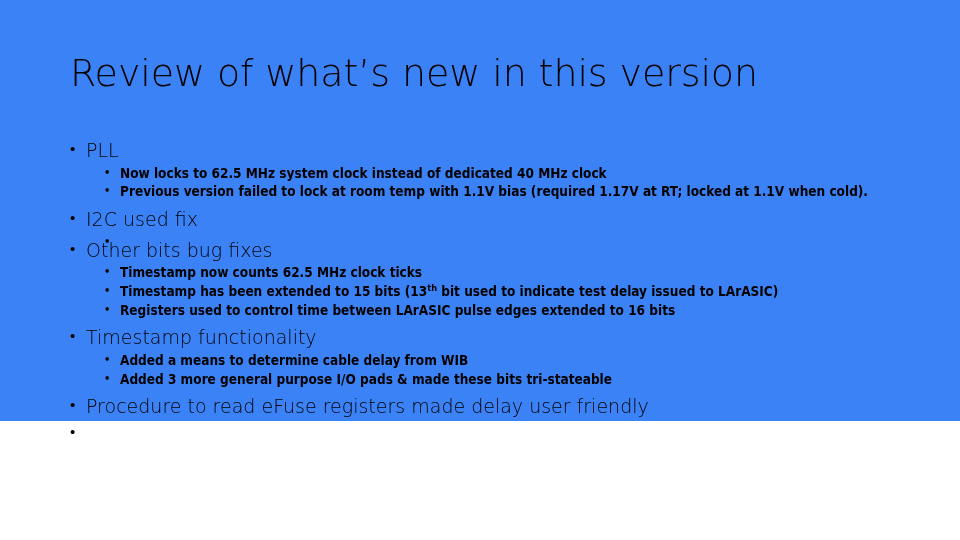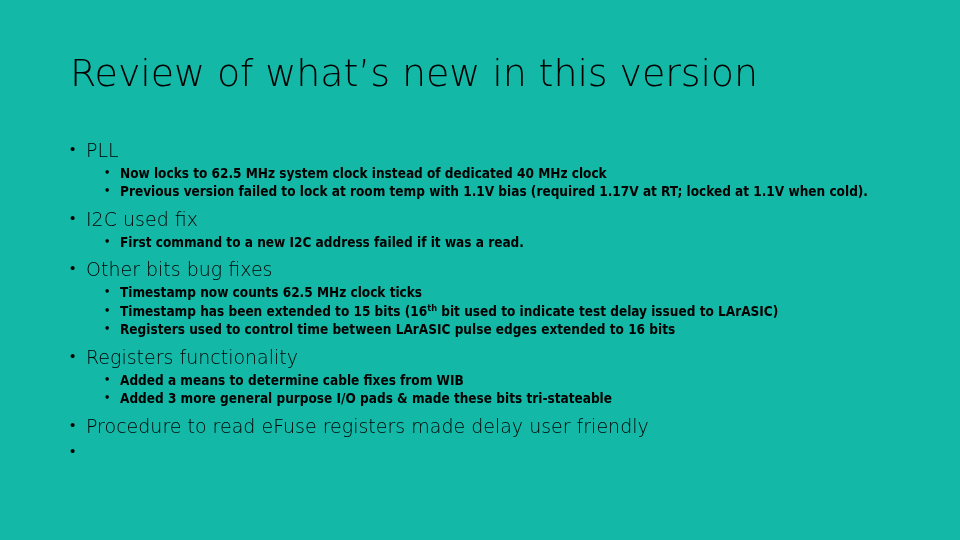--- a/index.html
+++ b/index.html
@@ -11,22 +11,22 @@
     height: 540px;
     background: #ffffff;
     font-family: "DejaVu Sans", sans-serif;
     color: #000000;
     overflow: hidden;
   }
 
   .slide {
     position: relative;
     width: 960px;
-    height: 540px;
-    background: #14b8a6;
+    height: 421px;
+    background: #3b82f6;
   }
 
   
   .slide-title {
     position: absolute;
     left: 70px;
     top: 52px;
     width: 830px;
     font-family: "DejaVu Sans", sans-serif;
     font-size: 38px;
@@ -138,59 +138,58 @@
     <div class="grp">
       <ul class="lvl1">
         <li class="l1">
           <span class="b">•</span>
           <span>I2C used fix</span>
         </li>
       </ul>
       <ul class="lvl2">
         <li class="l2">
           <span class="b">•</span>
-          <span>First command to a new I2C address failed if it was a read.</span>
         </li>
       </ul>
     </div>
 
     <div class="grp">
       <ul class="lvl1">
         <li class="l1">
           <span class="b">•</span>
           <span>Other bits bug fixes</span>
         </li>
       </ul>
       <ul class="lvl2">
         <li class="l2">
           <span class="b">•</span>
           <span>Timestamp now counts 62.5 MHz clock ticks</span>
         </li>
         <li class="l2">
           <span class="b">•</span>
-          <span><span>Timestamp has been extended to 15 bits (16</span><sup>th</sup><span> bit used to indicate test delay issued to LArASIC)</span></span>
+          <span><span>Timestamp has been extended to 15 bits (13</span><sup>th</sup><span> bit used to indicate test delay issued to LArASIC)</span></span>
         </li>
         <li class="l2">
           <span class="b">•</span>
           <span>Registers used to control time between LArASIC pulse edges extended to 16 bits</span>
         </li>
       </ul>
     </div>
 
     <div class="grp">
       <ul class="lvl1">
         <li class="l1">
           <span class="b">•</span>
-          <span>Registers functionality</span>
-        </li>
-      </ul>
-      <ul class="lvl2">
-        <li class="l2">
-          <span class="b">•</span>
-          <span>Added a means to determine cable fixes from WIB</span>
+          <span>Timestamp functionality</span>
+        </li>
+      </ul>
+      <ul class="lvl2">
+        <li class="l2">
+          <span class="b">•</span>
+          <span>Added a means to determine cable delay from WIB</span>
         </li>
         <li class="l2">
           <span class="b">•</span>
           <span>Added 3 more general purpose I/O pads &amp; made these bits tri-stateable</span>
         </li>
       </ul>
     </div>
 
     <div class="grp">
       <ul class="lvl1">

